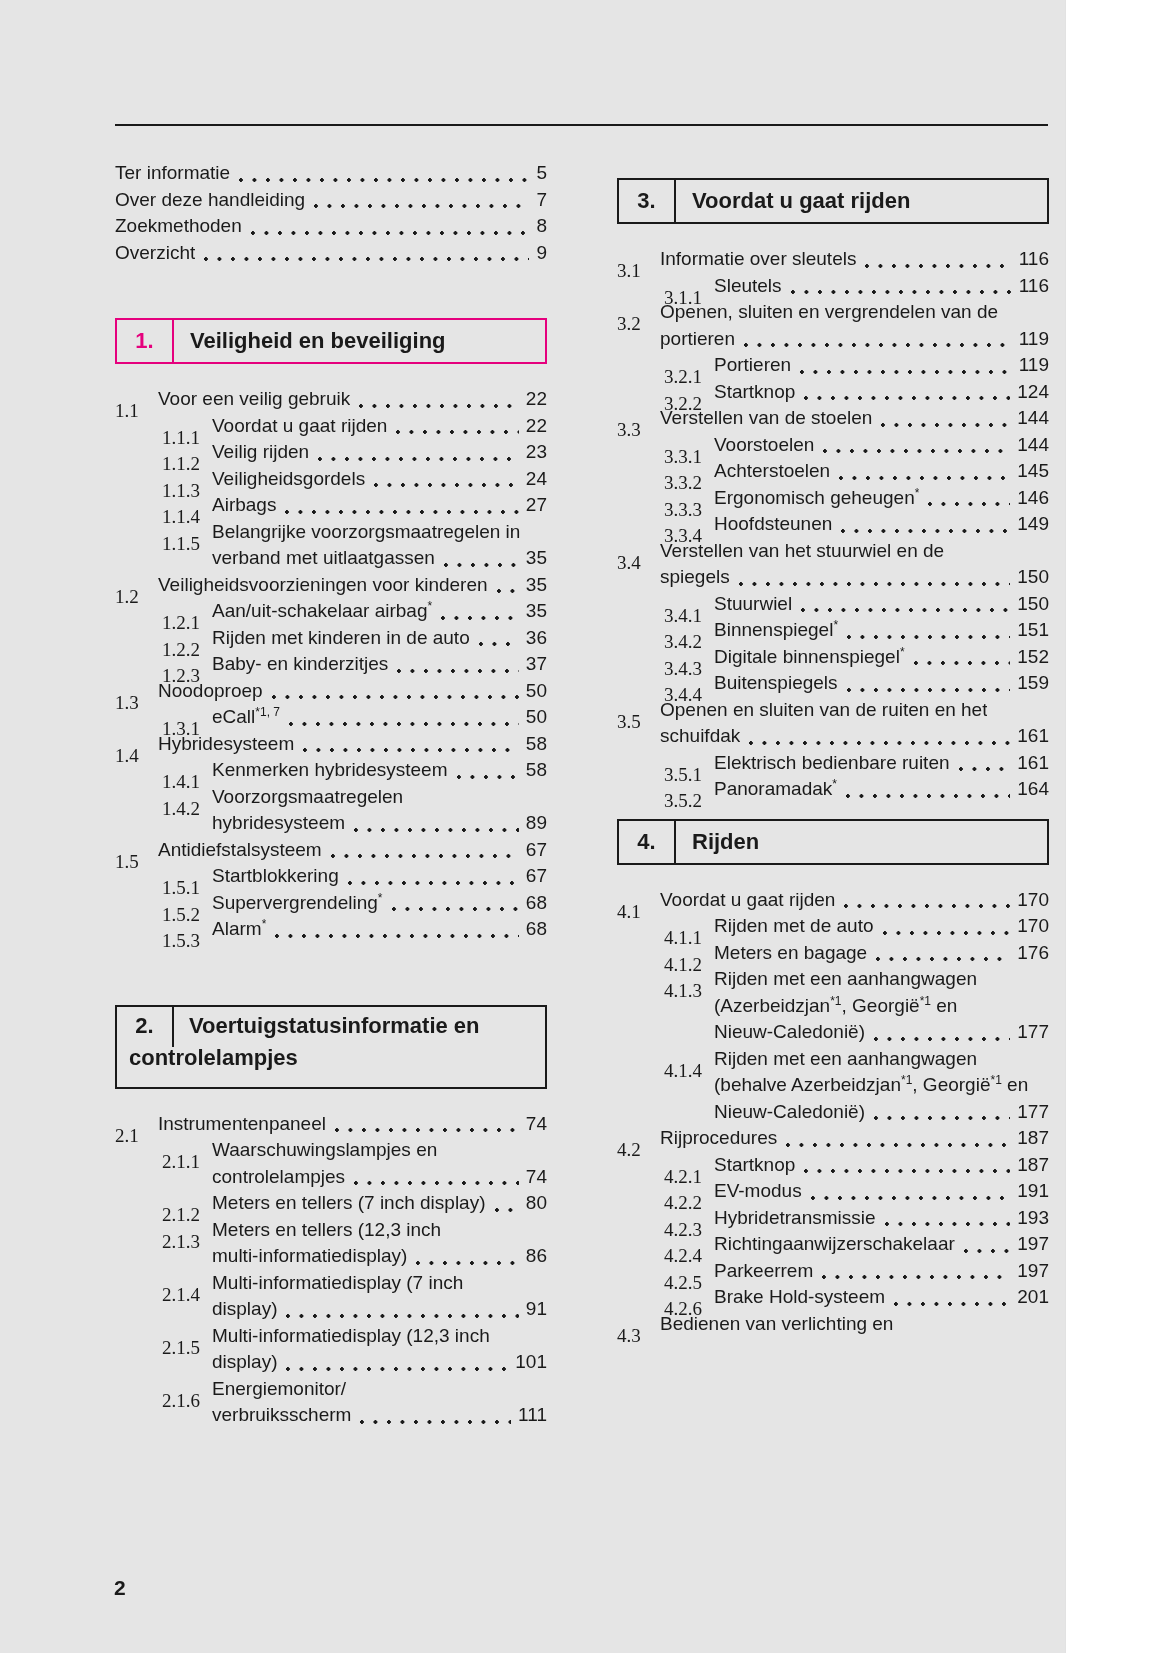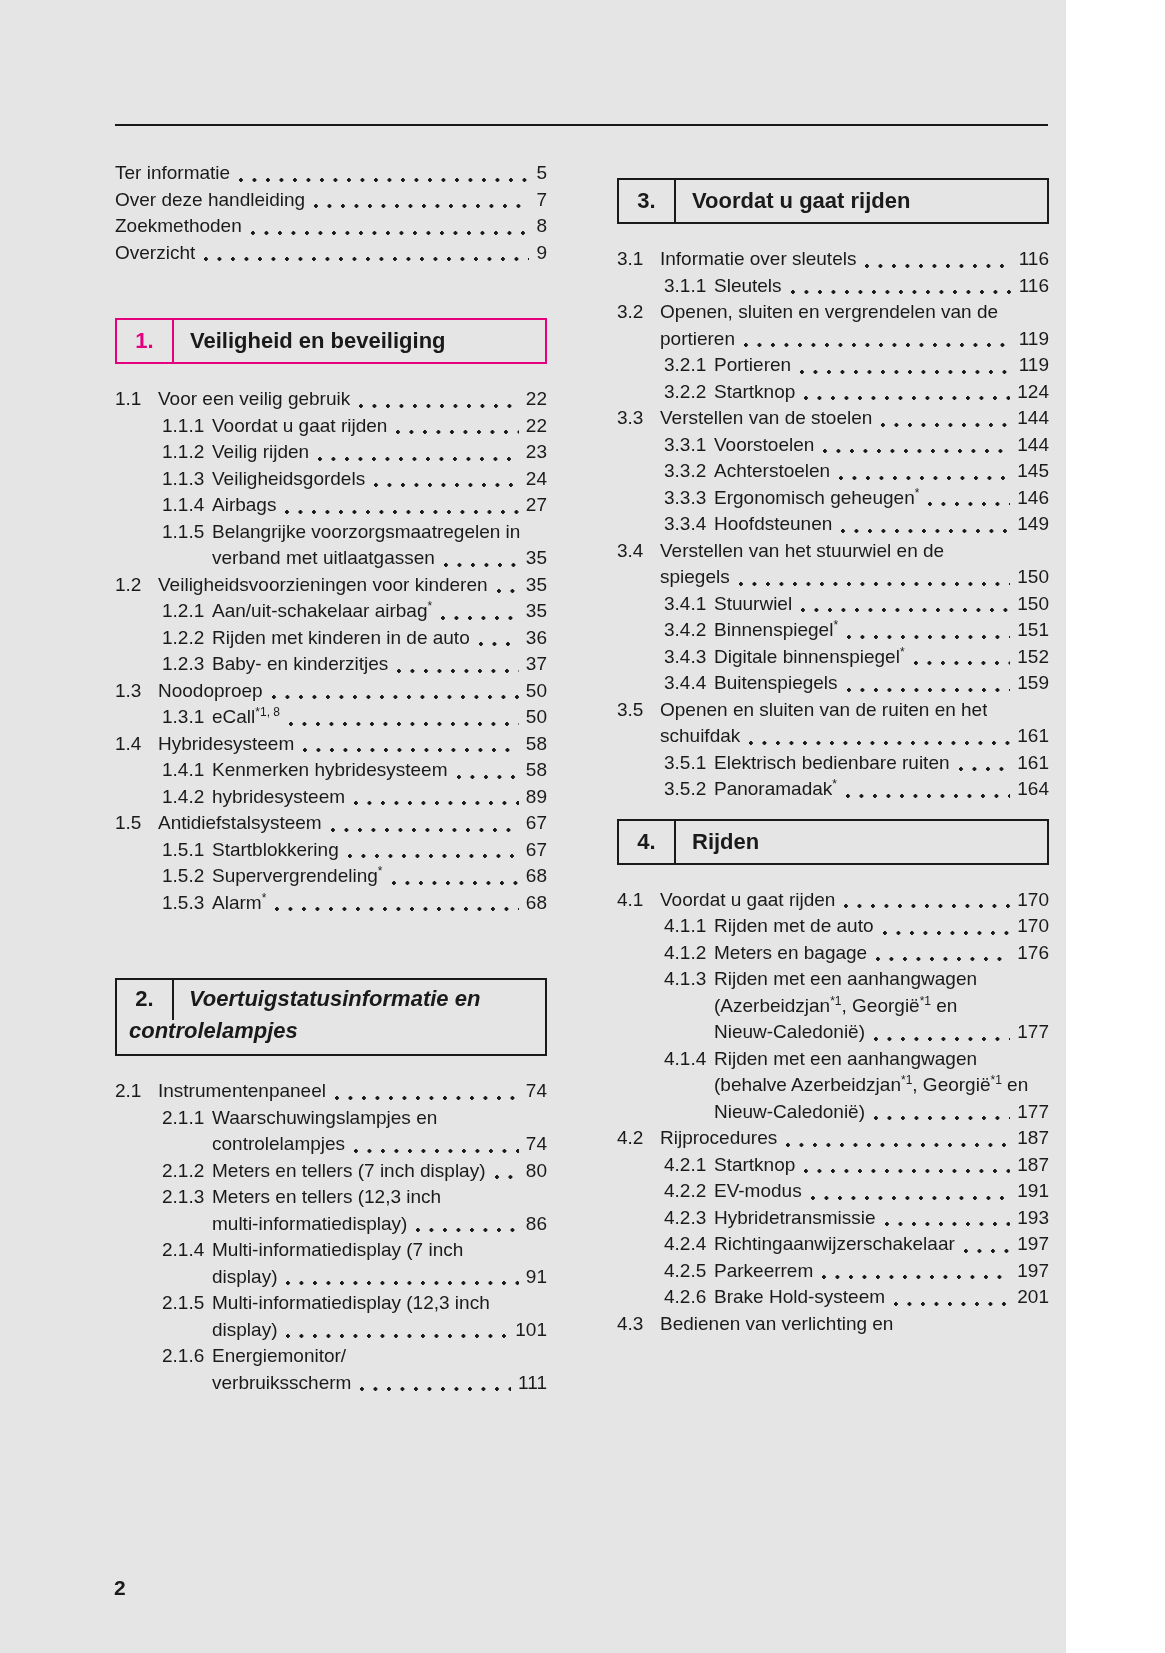--- a/index.html
+++ b/index.html
@@ -15,21 +15,21 @@
   .top-rule{
     position:absolute;left:115px;top:124px;
     width:933px;height:2px;background:#1a1a1a;
   }
   .col{position:absolute;top:160px;width:432px;font-size:19px;}
   #col-left{left:115px;}
   #col-right{left:617px;}
 
   
   .entry{position:relative;}
-  .entry .num{position:absolute;top:0;left:0;line-height:26.5px;}
+  .entry .num{position:absolute;top:12px;left:0;line-height:26.5px;font-family:Liberation Serif, serif;}
   .entry.lvl0{padding-left:0;}
   .entry.lvl1{padding-left:43px;}
   .entry.lvl1 .num{left:0;}
   .entry.lvl2{padding-left:97px;}
   .entry.lvl2 .num{left:47px;}
   .line{display:flex;align-items:flex-end;line-height:26.5px;}
   .txt{white-space:pre;flex:0 1 auto;min-width:0;overflow:hidden;}
   sup{font-size:12px;line-height:0;vertical-align:super;}
   .leader{
     flex:1 1 auto;min-width:12px;height:20px;
@@ -45,21 +45,21 @@
   .secbox{position:relative;border:2px solid #1a1a1a;margin:54px 0 22px 0;}
   .secbox.accent{border-color:#e5007d;}
   .secbox.accent .secnum{color:#e5007d;}
   .secbox.accent .secdiv{background:#e5007d;}
   .secnum{position:absolute;left:0;top:0;width:55px;text-align:center;font-weight:bold;font-size:22px;line-height:42px;}
   .secdiv{position:absolute;left:55px;top:0;bottom:0;width:2px;background:#1a1a1a;}
   .secbox.wrap .secdiv{bottom:auto;height:40px;}
   .secbox.wrap .secnum{line-height:38px;}
   .sectitle{font-weight:bold;font-size:22px;}
   .secbox.single .sectitle{margin-left:73px;line-height:42px;white-space:nowrap;}
-  .secbox.wrap .sectitle{padding:3px 10px 7px 12px;line-height:32px;font-style:italic;}
+  .secbox.wrap .sectitle{padding:3px 10px 13px 12px;line-height:32px;}
   .secbox.wrap .tline.first{margin-left:60px;}
 
   
   #col-left > .secbox:nth-child(2){margin-top:52px;}
   #col-left > .secbox:nth-child(4){margin-top:62px;}
   #col-right > .secbox:nth-child(1){margin-top:18px;}
   #col-right > .secbox:nth-child(3){margin-top:16px;}
 
   .footer-page{position:absolute;left:114px;top:1576px;font-size:21px;font-weight:bold;}
 </style>
@@ -194,21 +194,21 @@
           <span class="num">1.3</span>
           <div class="line">
             <span class="txt">Noodoproep</span>
             <span class="leader"></span>
             <span class="pg">50</span>
           </div>
         </div>
         <div class="entry lvl2">
           <span class="num">1.3.1</span>
           <div class="line">
-            <span class="txt">eCall<sup>*1, 8</sup></span>
+            <span class="txt">eCall<sup>*1, 7</sup></span>
             <span class="leader"></span>
             <span class="pg">50</span>
           </div>
         </div>
         <div class="entry lvl1">
           <span class="num">1.4</span>
           <div class="line">
             <span class="txt">Hybridesysteem</span>
             <span class="leader"></span>
             <span class="pg">58</span>
@@ -217,20 +217,23 @@
         <div class="entry lvl2">
           <span class="num">1.4.1</span>
           <div class="line">
             <span class="txt">Kenmerken hybridesysteem</span>
             <span class="leader"></span>
             <span class="pg">58</span>
           </div>
         </div>
         <div class="entry lvl2">
           <span class="num">1.4.2</span>
+          <div class="line">
+            <span class="txt">Voorzorgsmaatregelen</span>
+          </div>
           <div class="line">
             <span class="txt">hybridesysteem</span>
             <span class="leader"></span>
             <span class="pg">89</span>
           </div>
         </div>
         <div class="entry lvl1">
           <span class="num">1.5</span>
           <div class="line">
             <span class="txt">Antidiefstalsysteem</span>

